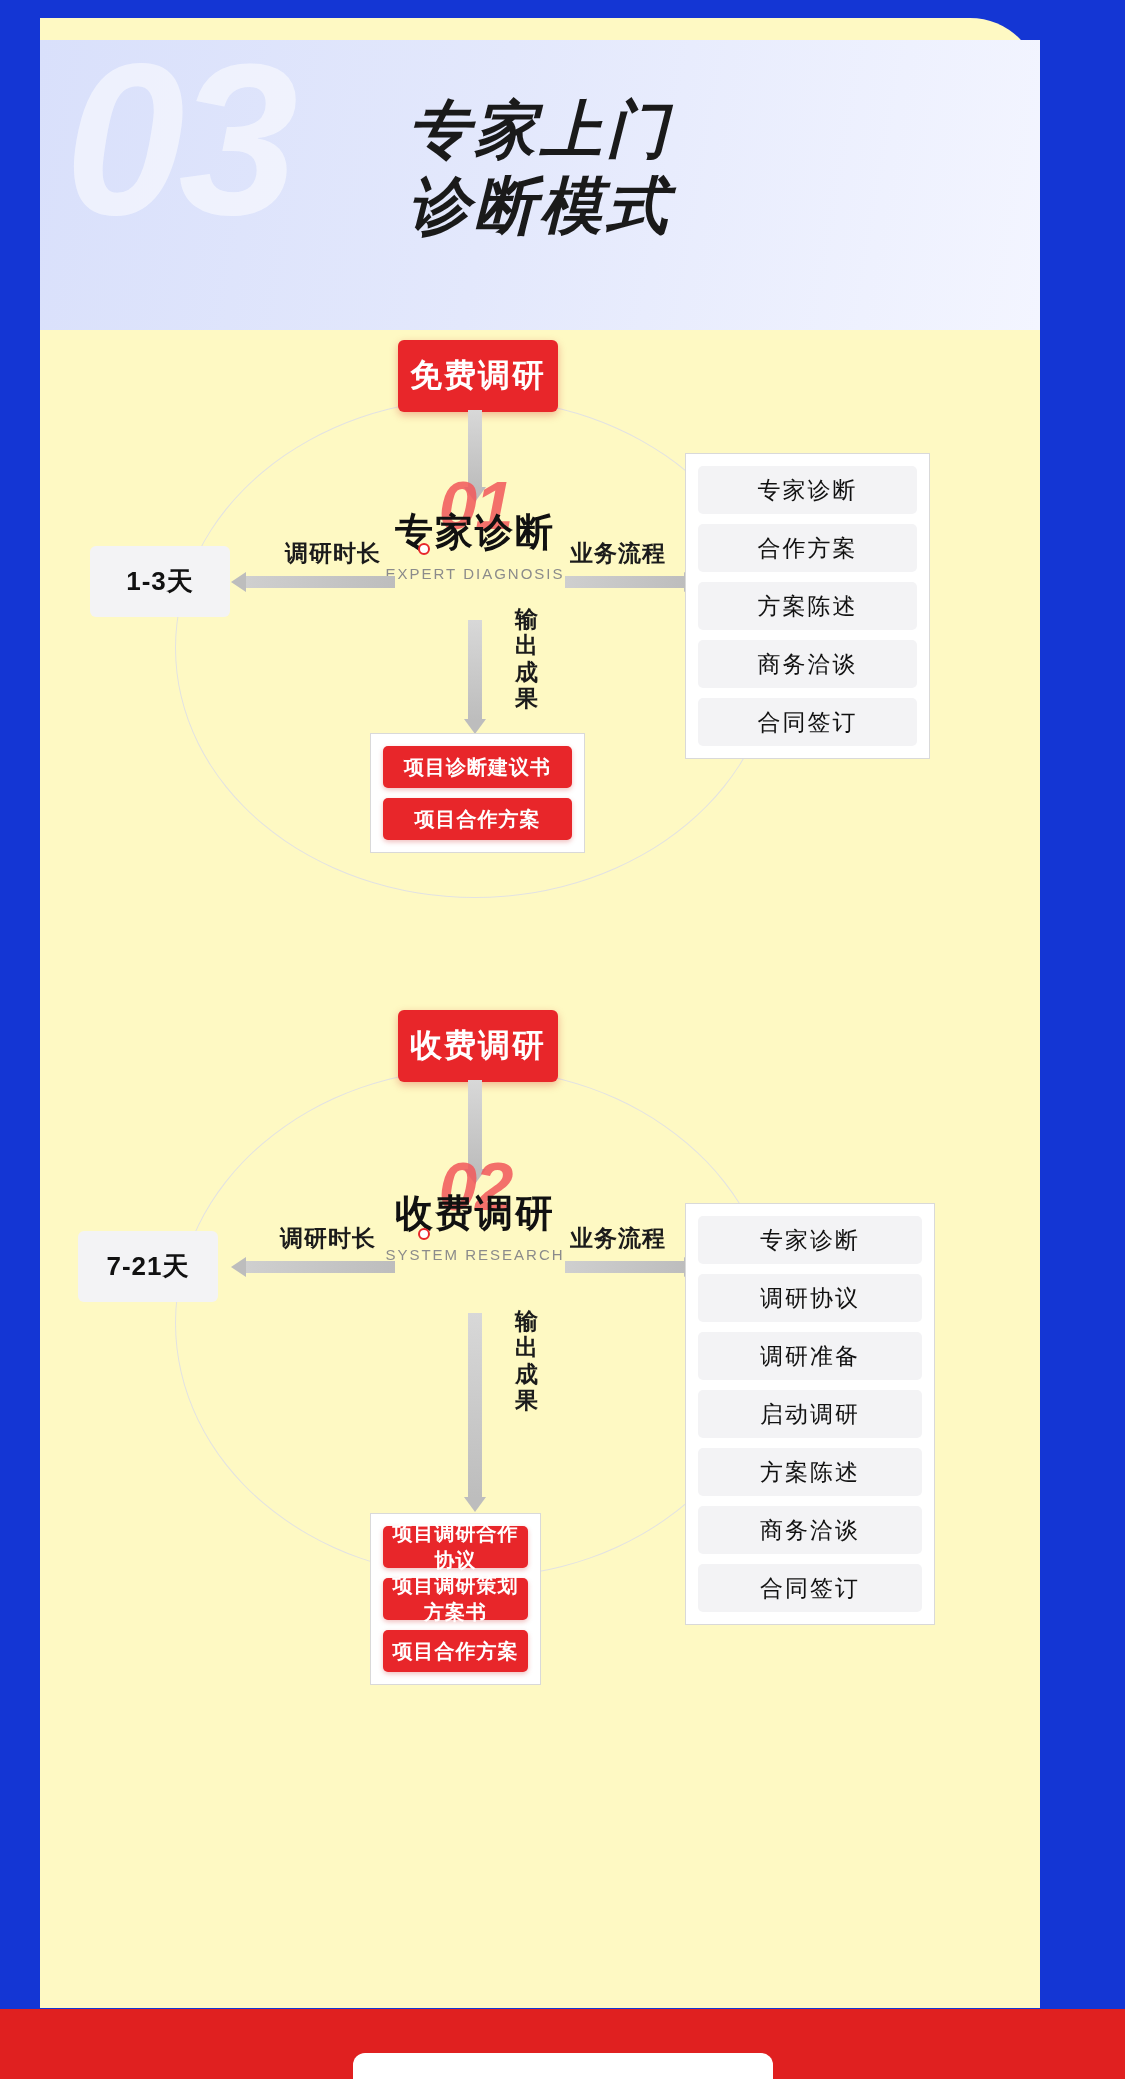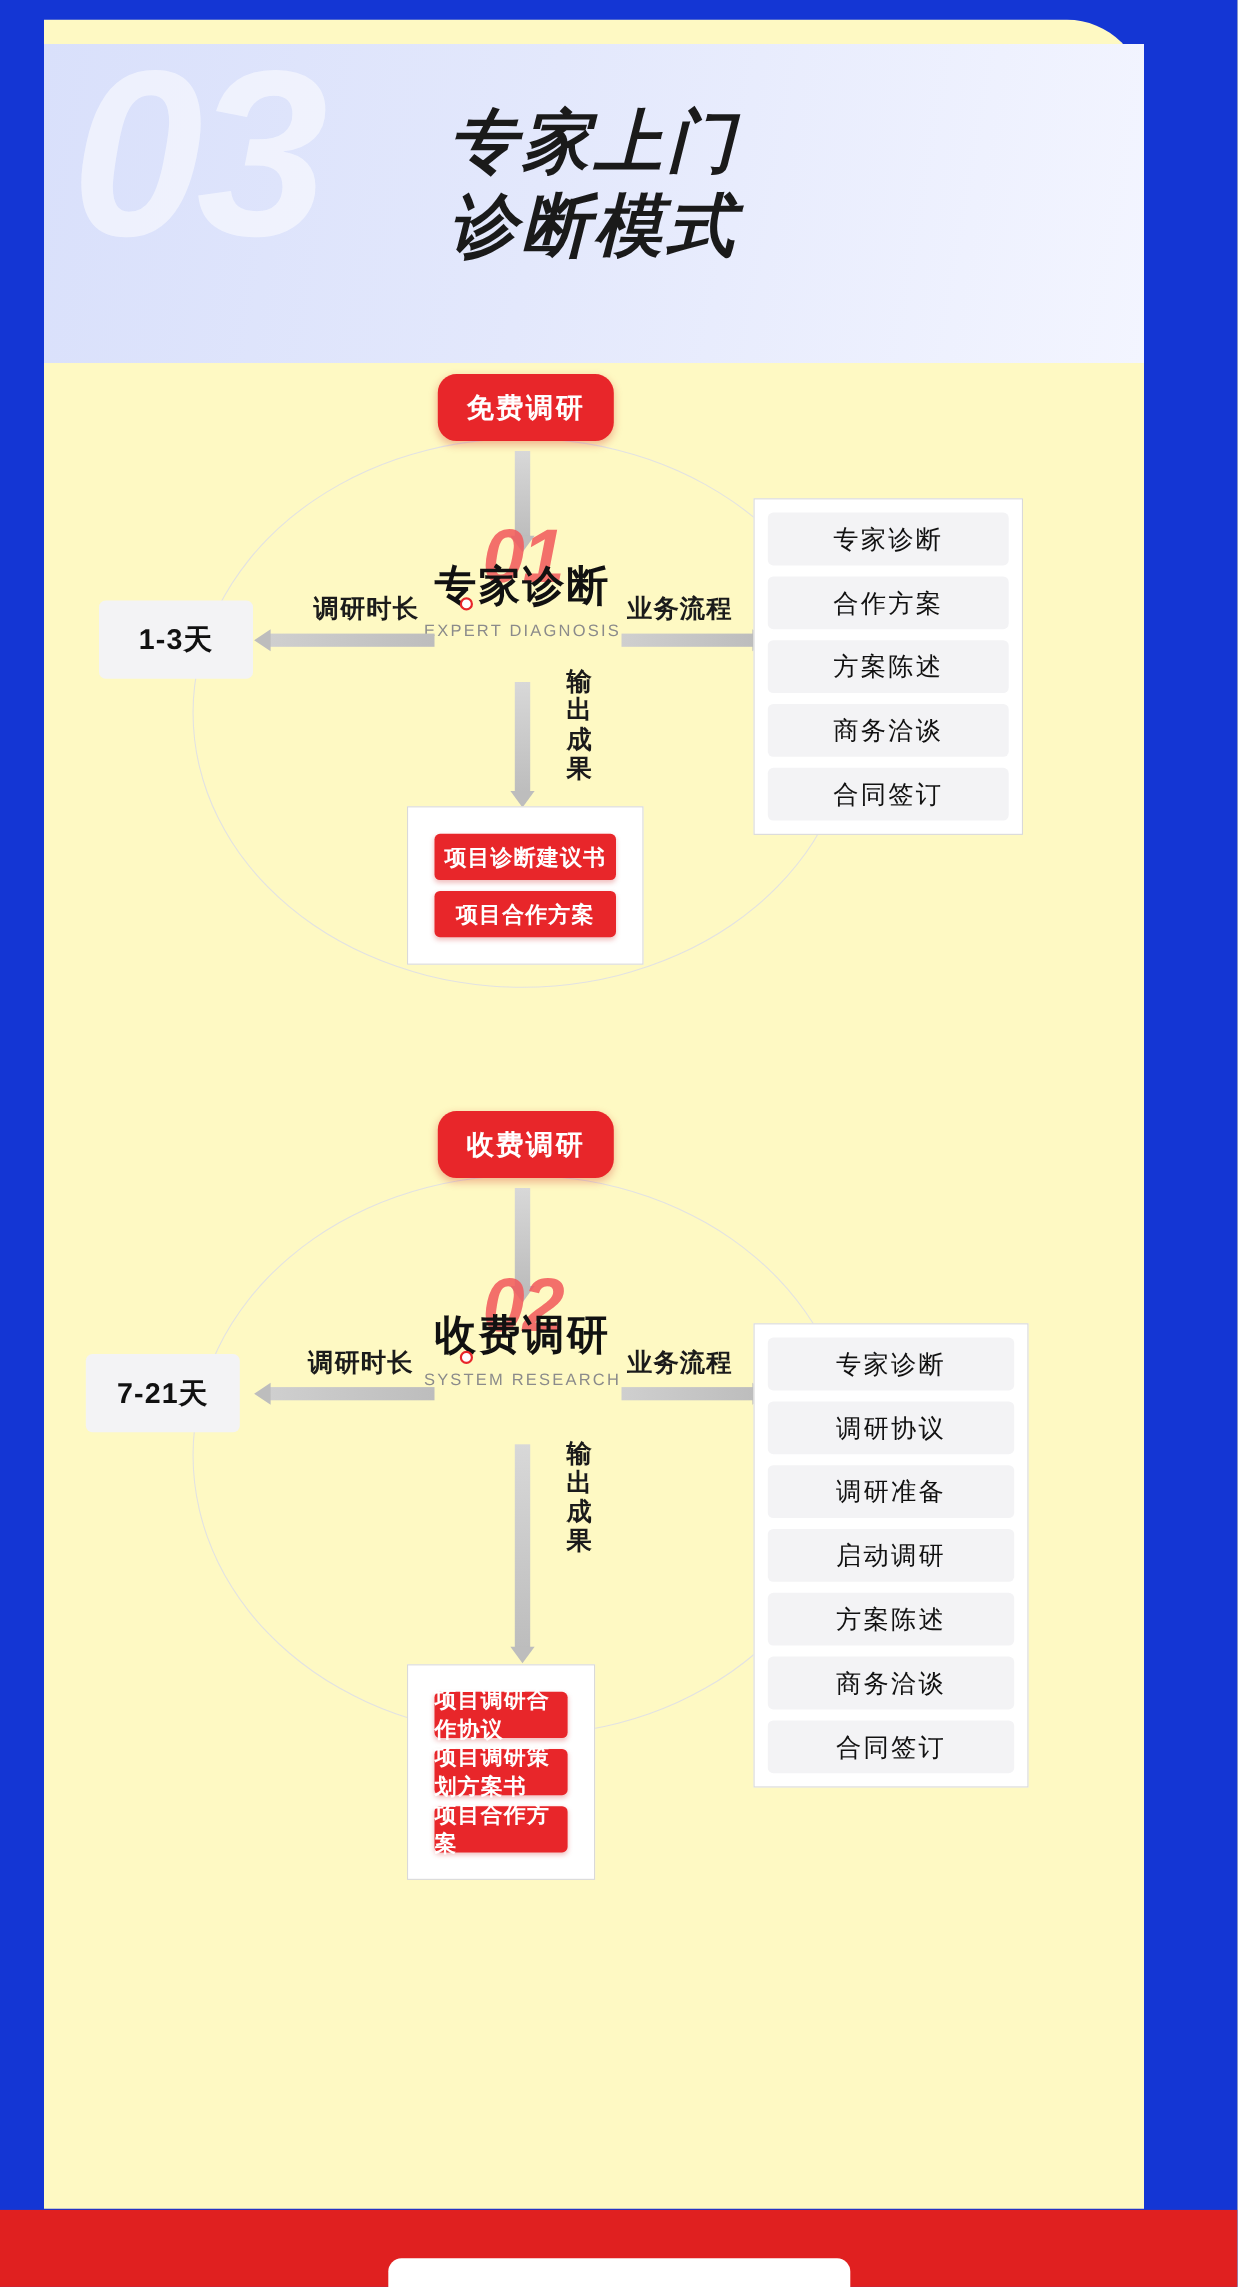--- a/index.html
+++ b/index.html
@@ -81,24 +81,24 @@
     border-radius: 50%;
   }
   #flow1 .ellipse { left: 135px; top: 50px; width: 600px; height: 500px; }
   #flow2 .ellipse { left: 135px; top: 50px; width: 600px; height: 510px; }
 
   
   .pill {
     position: absolute;
     background: #e8262a;
     color: #fff;
-    font-size: 25px;
+    font-size: 32px;
     font-weight: 700;
     letter-spacing: 2px;
-    border-radius: 17px;
+    border-radius: 6px;
     padding: 14px 0;
     width: 160px;
     text-align: center;
     box-shadow: 0 3px 8px rgba(200,0,0,.28);
   }
   #flow1 .pill { left: 358px; top: -8px; }
   #flow2 .pill { left: 358px; top: -8px; }
 
   
   .center {
@@ -232,21 +232,22 @@
     letter-spacing: 2px;
     font-weight: 500;
   }
   .panel .row:last-child { margin-bottom: 0; }
 
   
   .outbox {
     position: absolute;
     border: 1.5px solid #d9d9d9;
     background: #fff;
-    padding: 24px;
+    padding: 12px;
+    text-align: center;
   }
   .outbox .obtn {
     background: #e8262a;
     color: #fff;
     border-radius: 5px;
     height: 42px;
     display: flex;
     align-items: center;
     justify-content: center;
     font-size: 20px;

